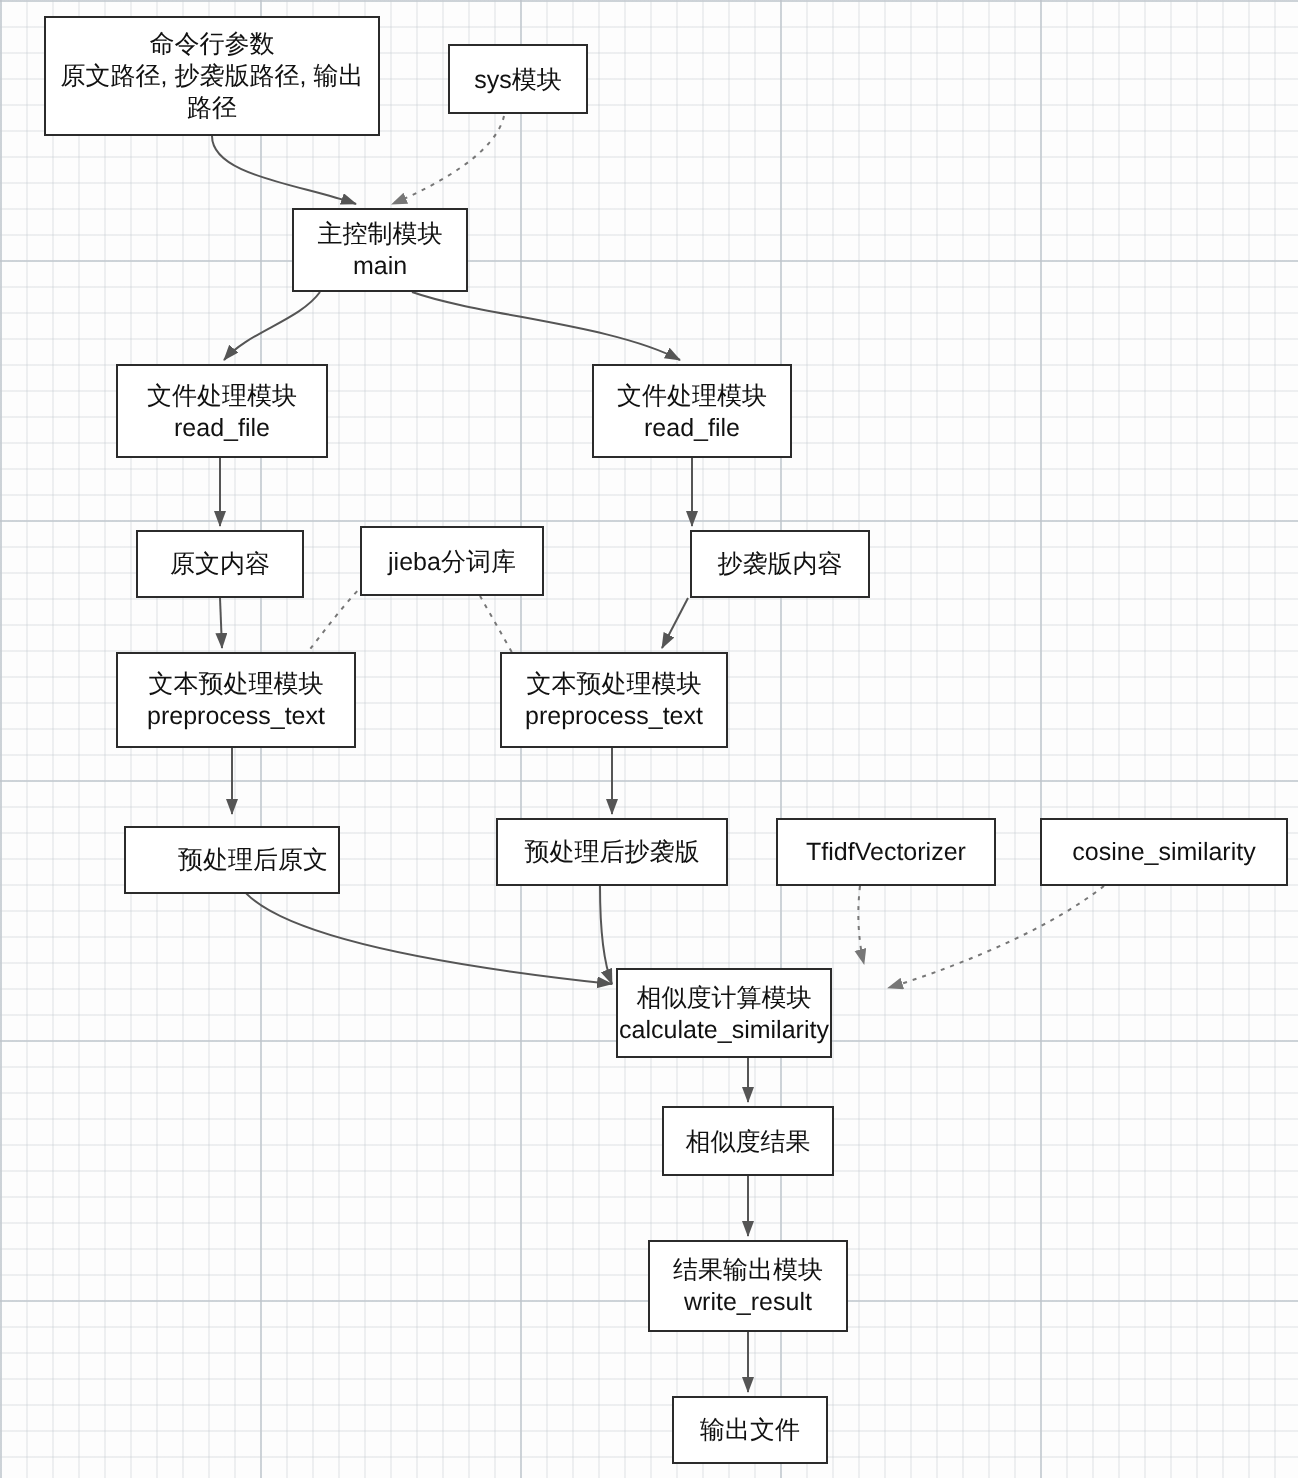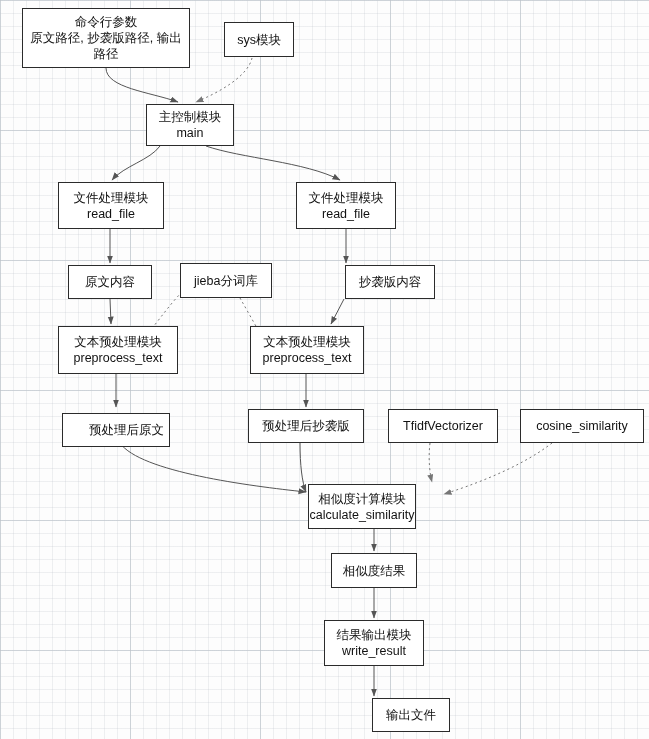--- a/index.html
+++ b/index.html
@@ -173,17 +173,17 @@
 
   <div class="node" style="left:331px;top:553px;width:86px;height:35px;">
     <span>相似度结果</span>
   </div>
 
   <div class="node" style="left:324px;top:620px;width:100px;height:46px;">
     <span>结果输出模块</span>
     <span class="l2">write_result</span>
   </div>
 
-  <div class="node" style="left:336px;top:698px;width:78px;height:34px;margin-left:36px;">
+  <div class="node" style="left:336px;top:698px;width:78px;height:34px;">
     <span>输出文件</span>
   </div>
 
 </div>
 
 </body></html>

